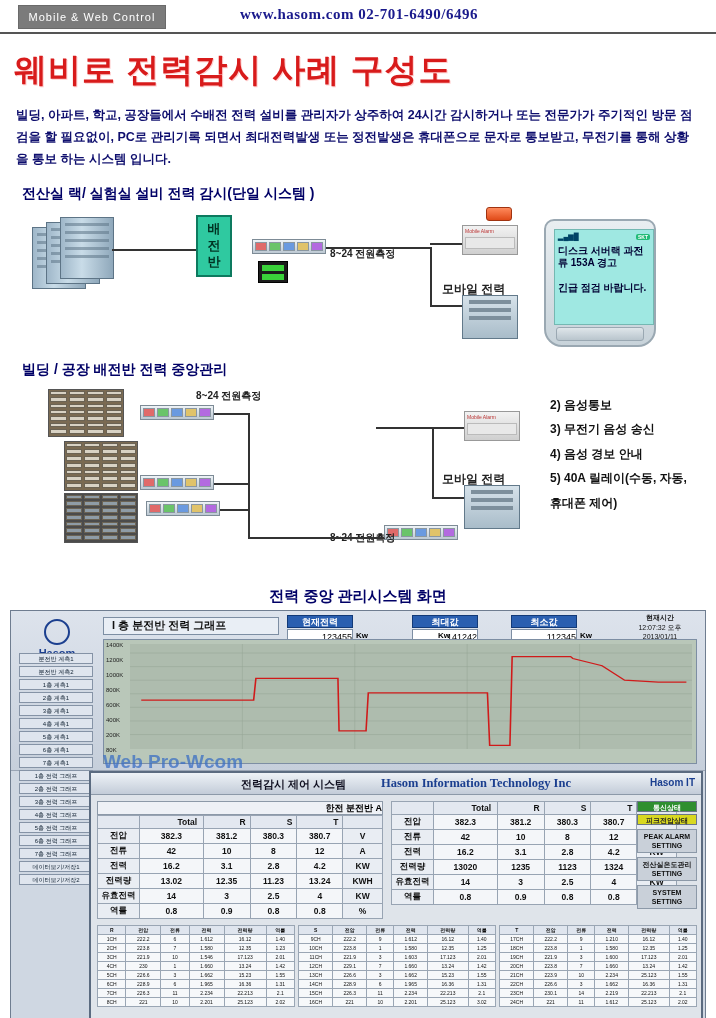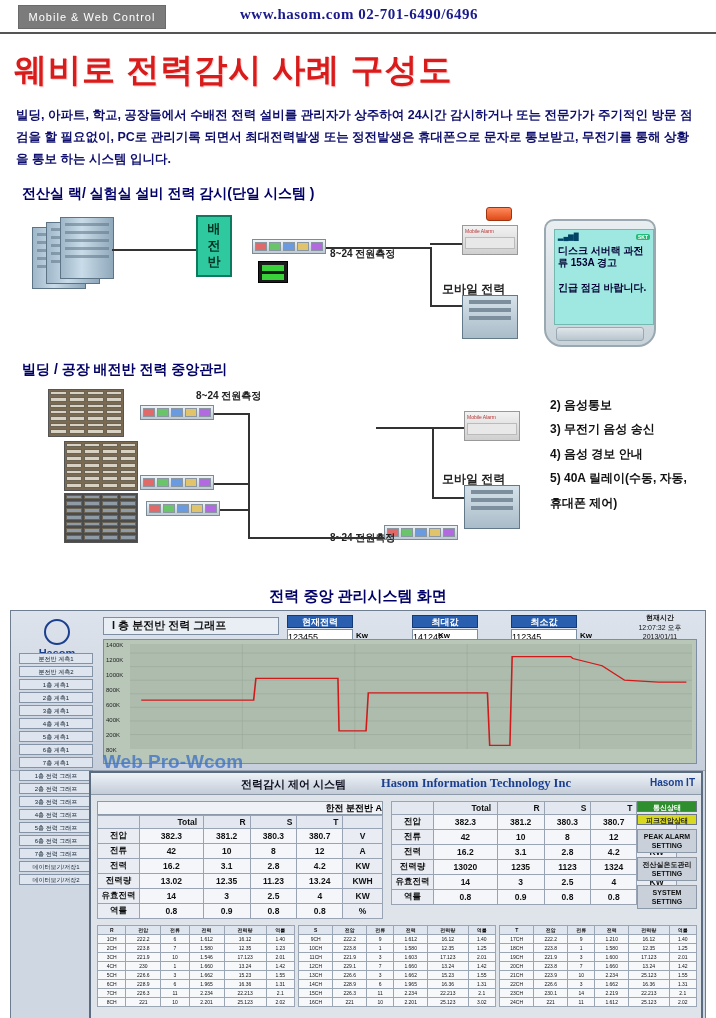--- a/index.html
+++ b/index.html
@@ -171,21 +171,21 @@
     display: flex; align-items: center; padding-left: 8px;
   }
   .kpi { position: absolute; top: 4px; height: 32px; }
   .kpi .cap {
     width: 66px; height: 13px; background: #2a5fb0; color: #fff;
     font-size: 9px; font-weight: bold; text-align: center; line-height: 13px;
     border: 1px solid #123a78;
   }
   .kpi .val {
     width: 66px; height: 15px; background: #ffffff; border: 1px solid #7d8ea3;
-    font-size: 9px; text-align: left; line-height: 15px; margin-top: 1px;
+    font-size: 9px; text-align: right; line-height: 15px; margin-top: 1px;
   }
   .kpi .unit { position: absolute; left: 69px; top: 16px; font-size: 8px; font-weight: bold; }
   .timebox {
     position: absolute; right: 6px; top: 2px; width: 78px;
     font-size: 7px; color: #111; text-align: center;
   }
   .timebox .t1 { font-weight: bold; }
   .chart-wrap {
     position: absolute; left: 92px; top: 28px; right: 8px; bottom: 6px;
     background: #b9c7b9; border: 1px solid #7d8ea3;

